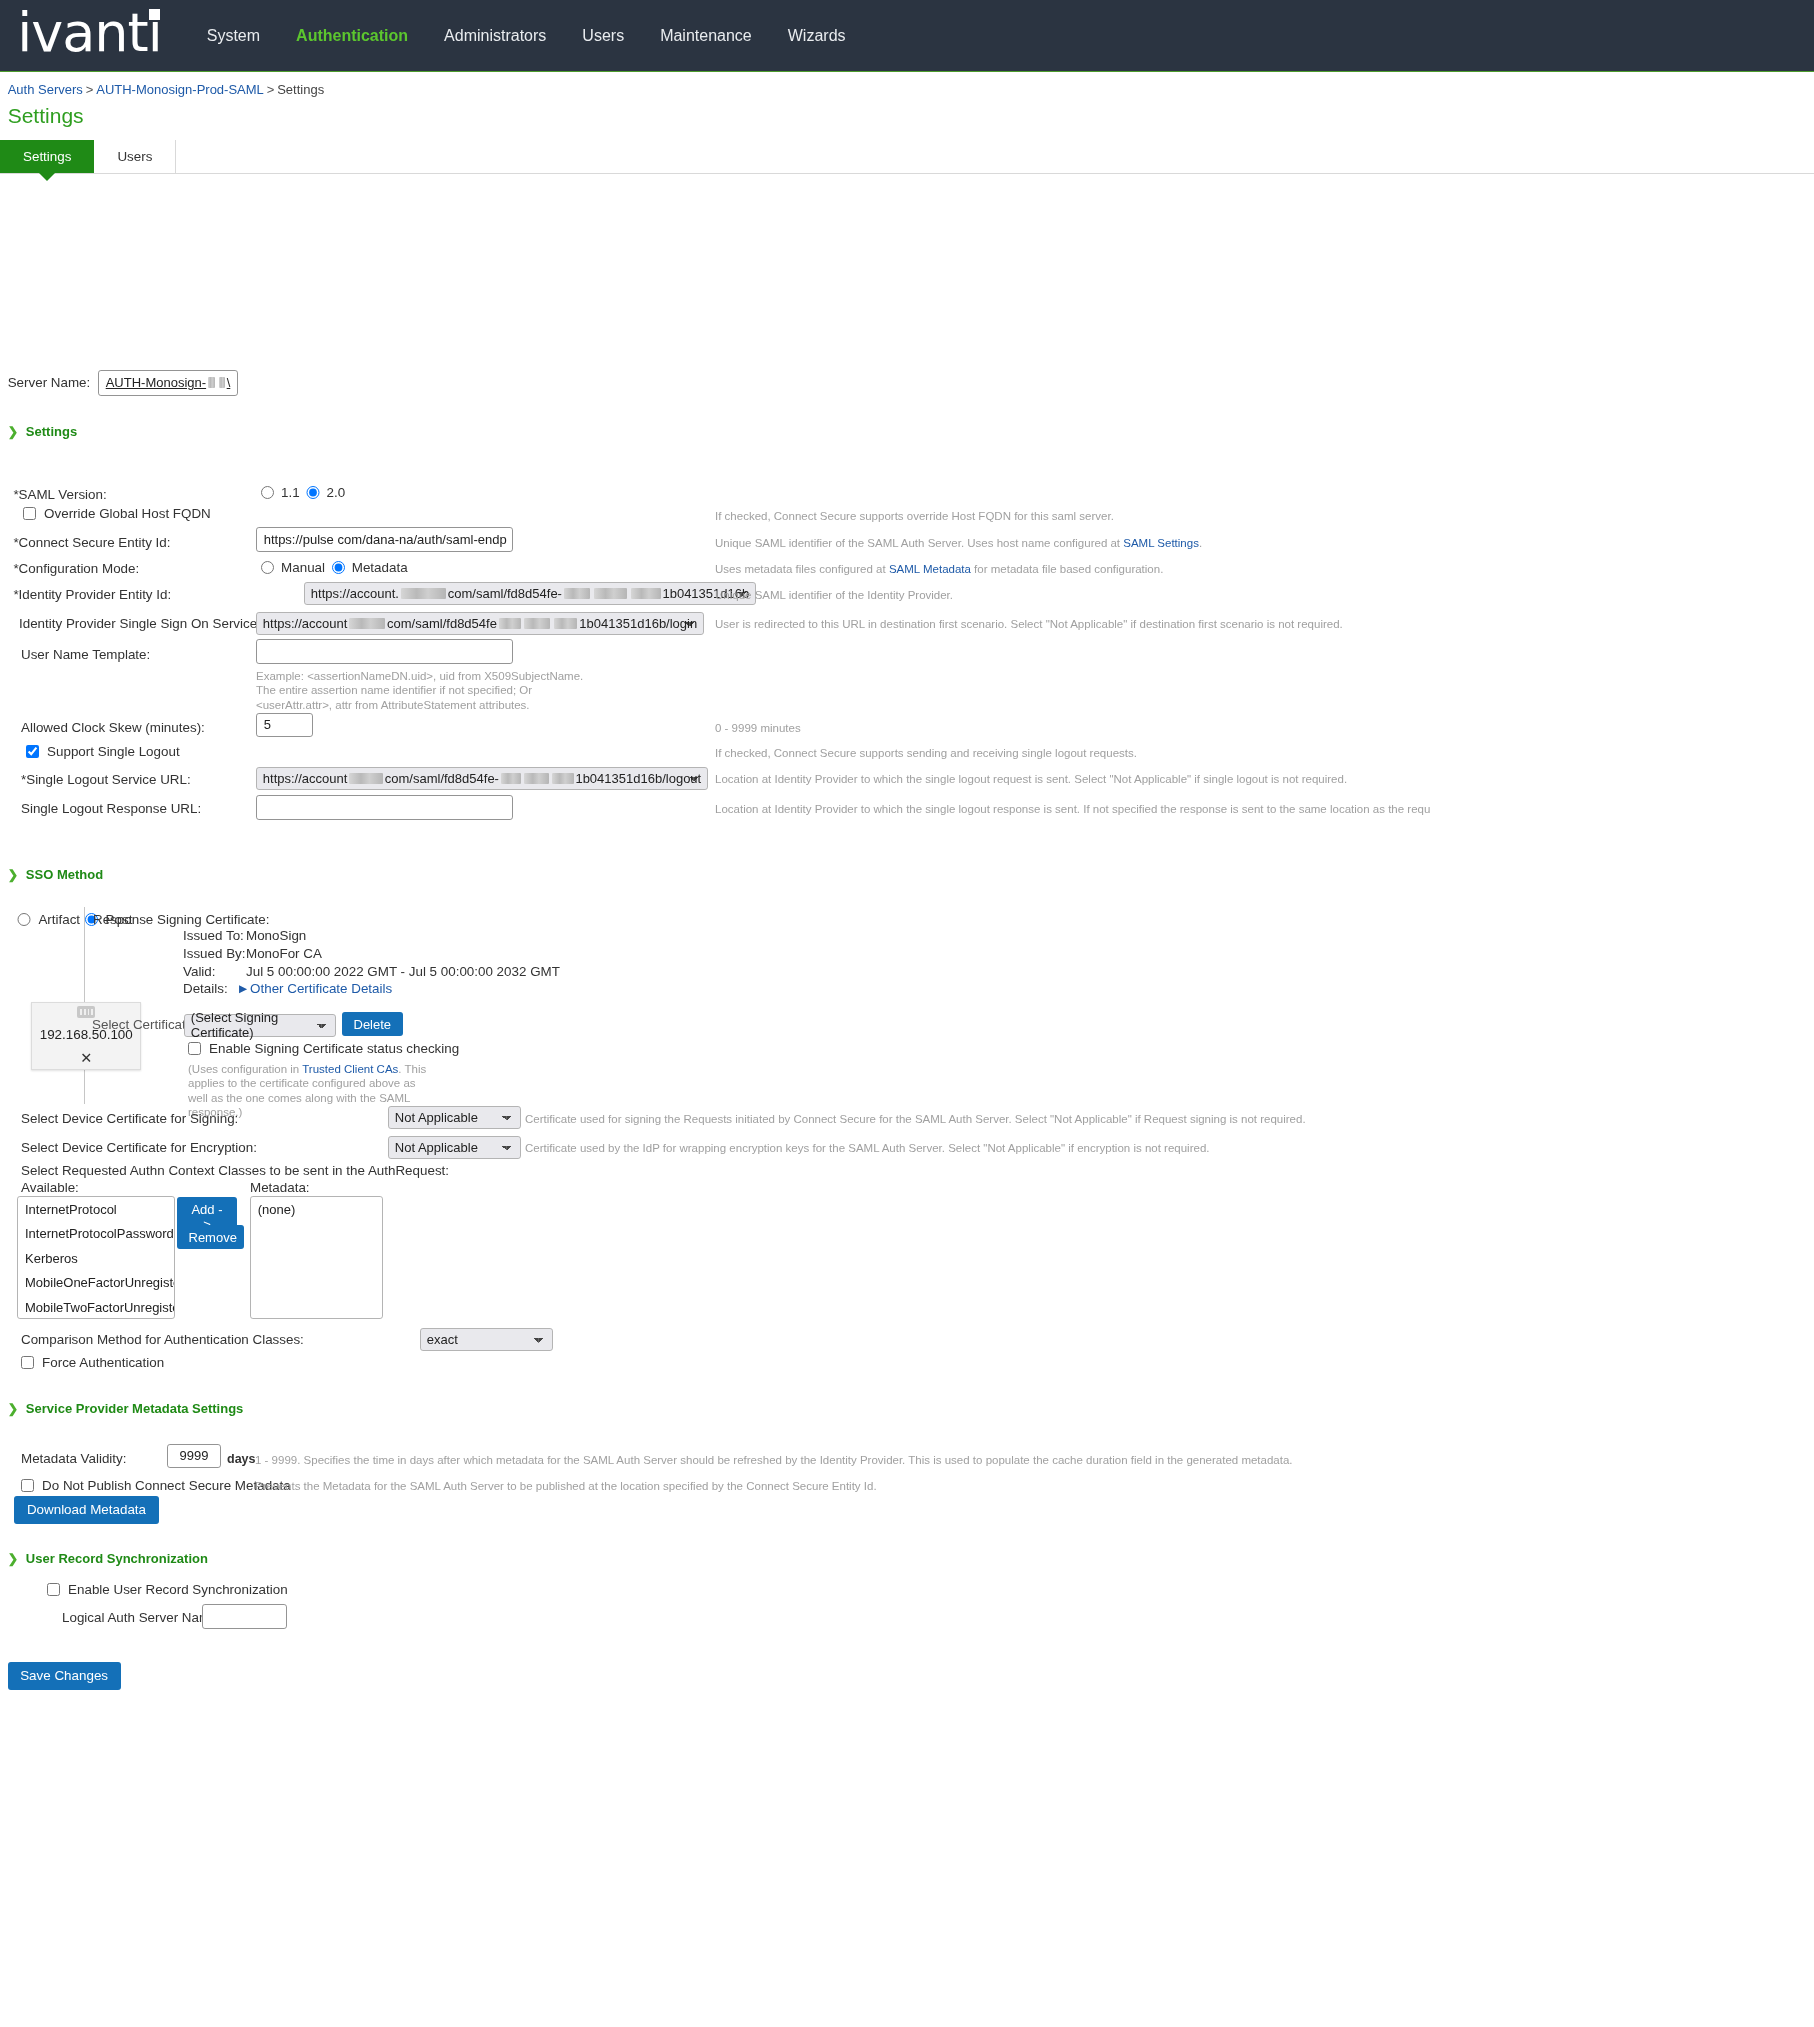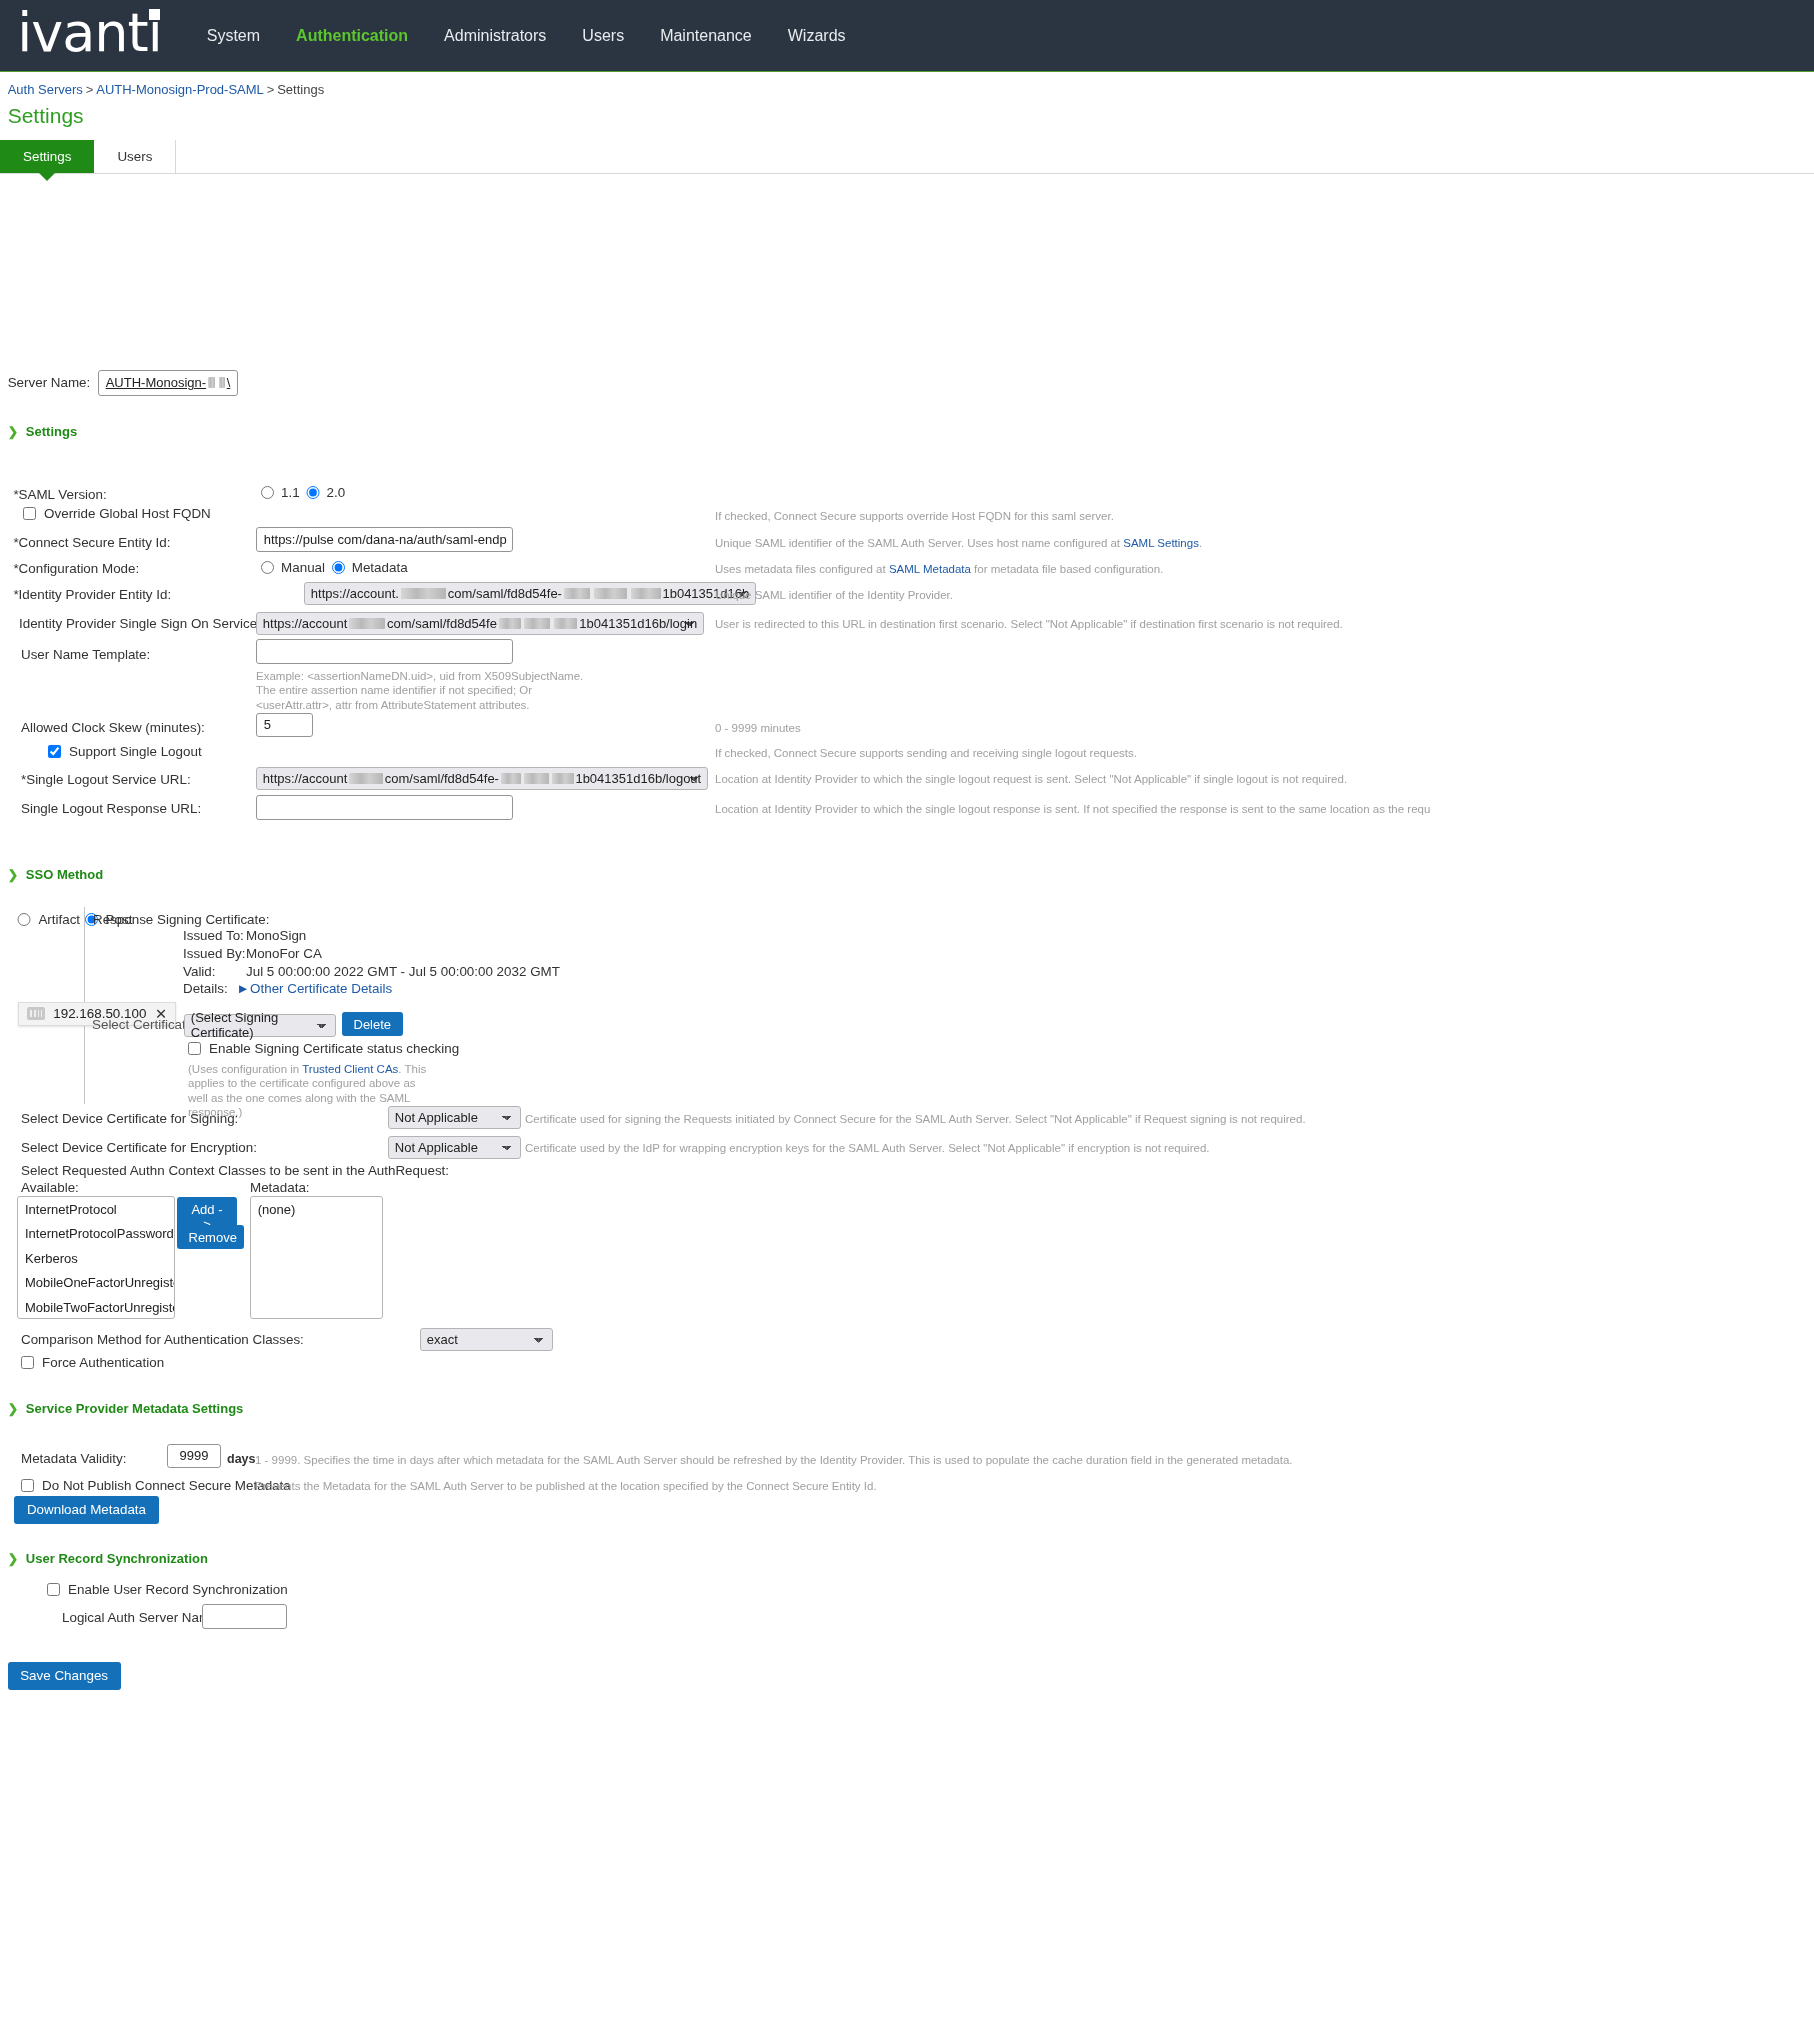--- a/index.html
+++ b/index.html
@@ -244,21 +244,21 @@
   <div class="abs help" style="left:256px; top:496px; width:500px;">
     <div>Example: &lt;assertionNameDN.uid&gt;, uid from X509SubjectName.</div>
     <div>The entire assertion name identifier if not specified; Or</div>
     <div>&lt;userAttr.attr&gt;, attr from AttributeStatement attributes.</div>
   </div>
 
   <div class="abs lbl" style="left:21px; top:547px;">Allowed Clock Skew (minutes):</div>
   <input class="abs num" style="left: 256px; top: 540px; width: 57px; height: 24px;" value="5">
   <div class="abs help" style="left:715px; top:548px;">0 - 9999 minutes</div>
 
-  <div class="abs ckrow" style="left:48px; top:571px;">
+  <div class="abs ckrow" style="left:26px; top:571px;">
     <input type="checkbox" checked="" style="">
     <span class="lbl">Support Single Logout</span>
   </div>
   <div class="abs help" style="left:715px; top:573px; width:1095px;">If checked, Connect Secure supports sending and receiving single logout requests.</div>
 
   <div class="abs lbl" style="left:21px; top:599px;">*Single Logout Service URL:</div>
   <div class="abs sel" style="left:256px; top:594px; width:452px; height:23px; display:flex; align-items:center; white-space:nowrap; overflow:hidden;">
     <span>https://account</span>
       <span class="mask" style="width:46px;"></span>
       <span>com/saml/fd8d54fe-</span>
@@ -306,21 +306,21 @@
       <span class="lbl" style="width:63px;">Valid:</span>
       <span class="lbl">Jul 5 00:00:00 2022 GMT - Jul 5 00:00:00 2032 GMT</span>
     </div>
     <div class="row">
       <span class="lbl" style="width:56px;">Details:</span>
       <span style="color:#1e5aa8; font-size:10.6px; margin-right:2.9px;">▶</span>
       <a href="#" style="color:#1e5aa8; text-decoration:none; font-size:13.4px;">Other Certificate Details</a>
     </div>
   </div>
 
-  <div class="abs tooltip-ip" style="left:18px; top:829px;">
+  <div class="abs tooltip-ip" style="left:31px; top:829px;flex-direction:column;">
     <span class="kb"></span>
     <span>192.168.50.100</span>
     <span class="x">✕</span>
   </div>
 
   <div class="abs lbl" style="left:92px; top:844px; color:#555;">Select Certificate:</div>
   <div class="abs sel" style="left:184px; top:841px; width:152px; height:23px; display:flex; align-items:center;">
     <span>(Select Signing Certificate)</span>
   </div>
   <button class="abs btn btn-sm" style="left:342px; top:839px;">Delete</button>

